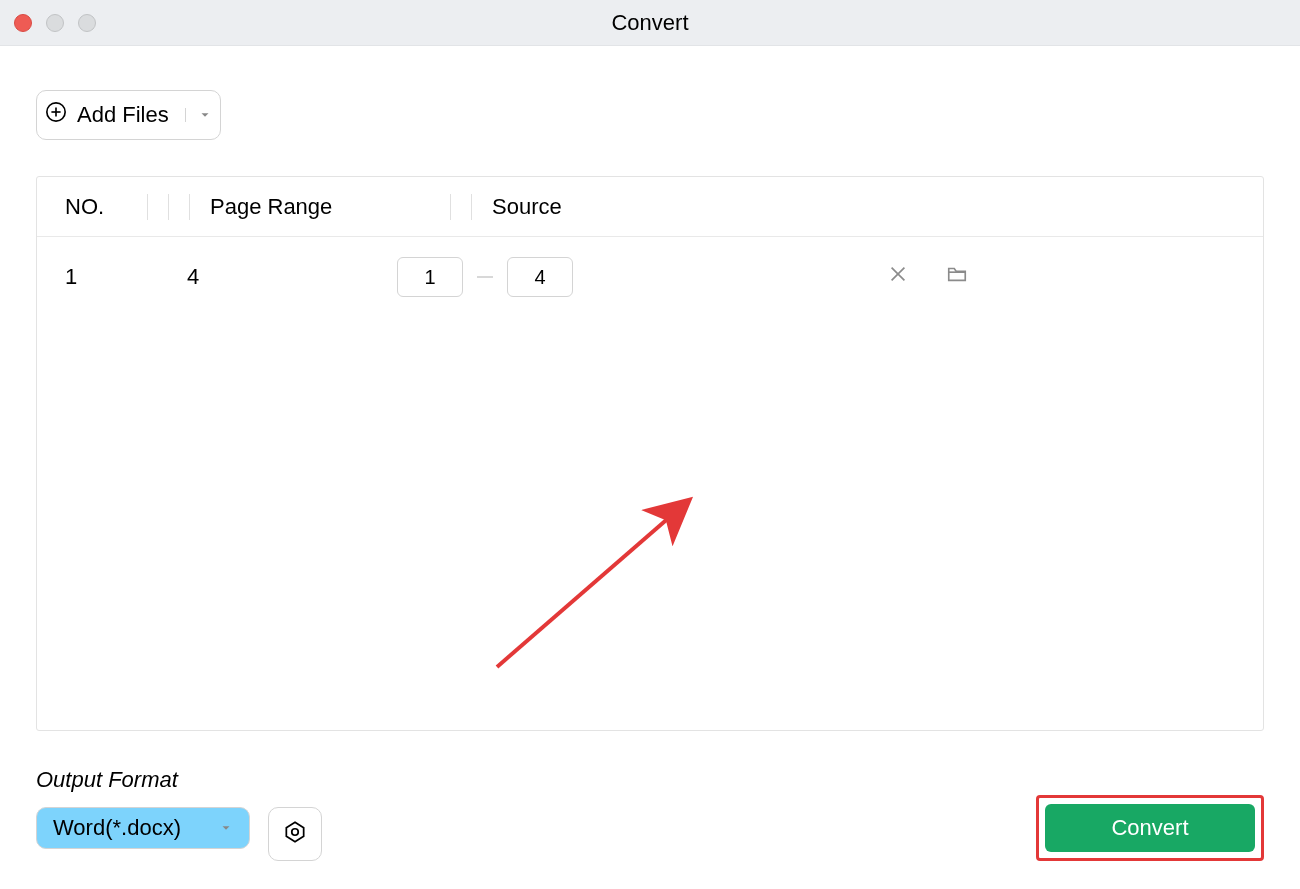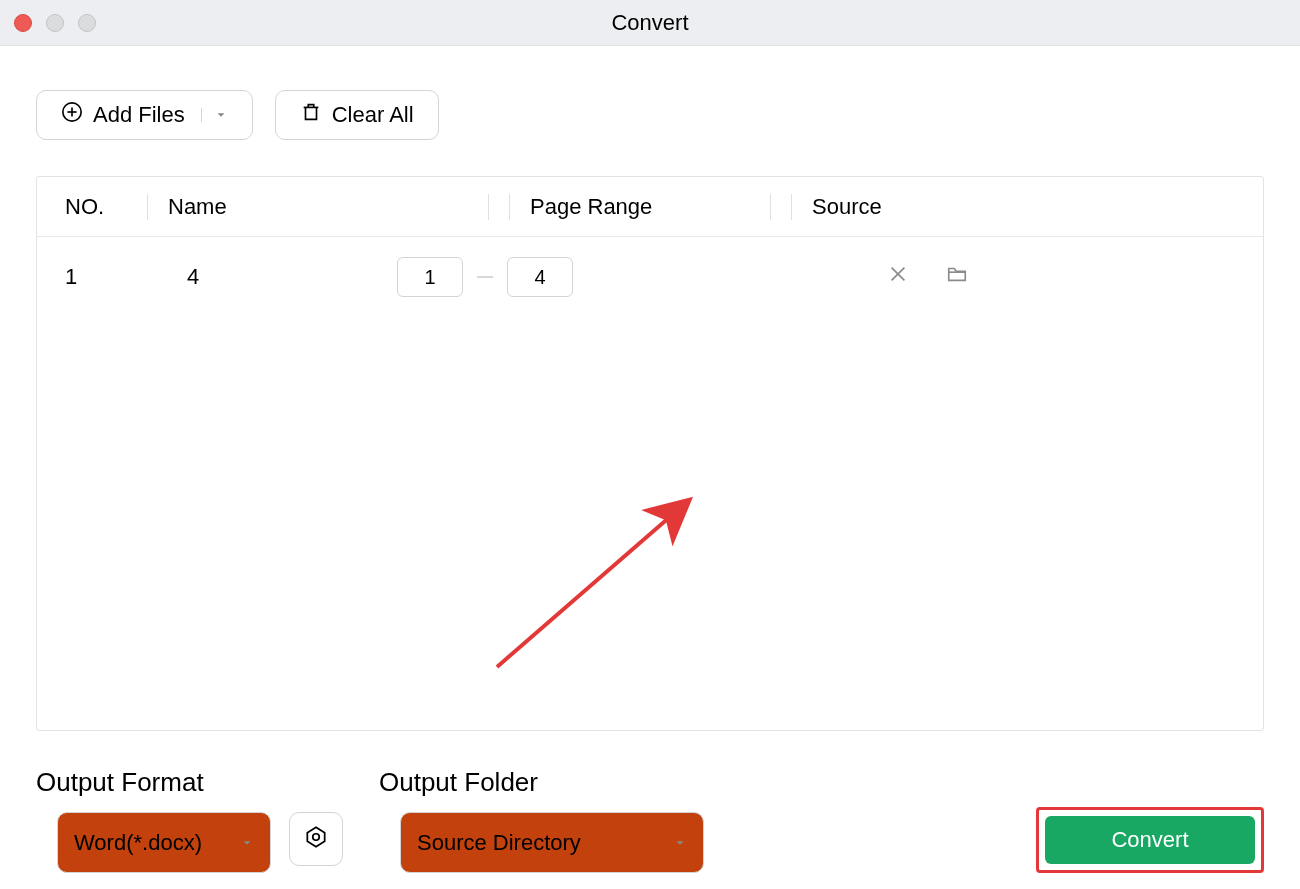--- a/index.html
+++ b/index.html
@@ -33,21 +33,21 @@
   .content { padding: 0 36px; }
 
   .toolbar { display: flex; gap: 22px; margin-top: 44px; margin-bottom: 36px; }
   .btn {
     display: inline-flex;
     align-items: center;
     gap: 10px;
     border: 1.5px solid #d4d4d4;
     background: #fff;
     border-radius: 10px;
-    padding: 10px 24px;
+    padding: 10px 8px;
     font-size: 22px;
     cursor: pointer;
     color: #000;
   }
   .btn .chev {
     border-left: 1px solid #d4d4d4;
     padding-left: 12px;
     margin-left: 6px;
     display: flex;
     align-items: center;
@@ -107,36 +107,36 @@
   .opt-icons .ic svg { stroke: #8b8b8b; }
 
   .bottombar {
     display: flex;
     align-items: flex-end;
     gap: 36px;
     margin-top: 36px;
   }
   .bb-group label {
     display: block;
-    font-size: 26px;
+    font-size: 22px;
     margin-bottom: 14px;
     color: #000;
+    font-style: italic;
   }
   .select {
     display: inline-flex;
     align-items: center;
     justify-content: space-between;
     border: 1.5px solid #d4d4d4;
     border-radius: 10px;
-    height: 61px;
+    height: 42px;
     padding: 0 16px;
     font-size: 22px;
     cursor: pointer;
-    background: #c2410c;
-    margin-left: 21px;
+    background: #7dd3fc;
   }
   .select .sval { margin-right: 24px; }
   .gear-btn {
     width: 54px; height: 54px;
     border: 1.5px solid #d4d4d4;
     border-radius: 10px;
     display: inline-flex;
     align-items: center;
     justify-content: center;
     cursor: pointer;
@@ -184,37 +184,26 @@
             <line x1="7" y1="12" x2="17" y2="12"></line>
         </svg>
       </span>
       <span>Add Files</span>
       <span class="chev">
         <svg width="14" height="14" viewBox="0 0 24 24" fill="#888">
             <path d="M6 9l6 6 6-6z"></path>
           </svg>
       </span>
     </button>
-    <button class="btn">
-      <span>
-        <svg width="22" height="22" viewBox="0 0 24 24" fill="none" stroke="#000" stroke-width="1.8">
-          <path d="M4 7h16"></path>
-            <path d="M9 7V4h6v3"></path>
-            <path d="M6 7v13h12V7"></path>
-        </svg>
-      </span>
-      <span>Clear All</span>
-    </button>
   </div>
 
   <div class="table-box" style="position:relative;">
     <div class="thead">
       <div class="col-no">NO.</div>
       <div class="hdiv"></div>
-      <div class="col-name">Name</div>
       <div class="hdiv"></div>
       <div class="hdiv"></div>
       <div class="col-range">Page Range</div>
       <div class="hdiv"></div>
       <div class="hdiv"></div>
       <div class="col-option">Source</div>
     </div>
 
     <div class="trow">
       <div class="col-no">1</div>
@@ -274,30 +263,19 @@
           <span>
             <svg width="26" height="26" viewBox="0 0 24 24" fill="none" stroke="#000" stroke-width="1.6">
               <polygon points="12,3 20,8 20,16 12,21 4,16 4,8"></polygon>
                 <circle cx="12" cy="12" r="3"></circle>
             </svg>
           </span>
         </div>
       </div>
     </div>
 
-    <div class="bb-group">
-      <label>Output Folder</label>
-      <div class="select" style="width:304px;">
-        <span class="sval">Source Directory</span>
-        <span>
-          <svg width="14" height="14" viewBox="0 0 24 24" fill="#888">
-              <path d="M6 9l6 6 6-6z"></path>
-            </svg>
-        </span>
-      </div>
-    </div>
 
     <div class="convert-wrap">
       <button class="convert-btn">Convert</button>
     </div>
   </div>
 
 </div>
 
 </body></html>

